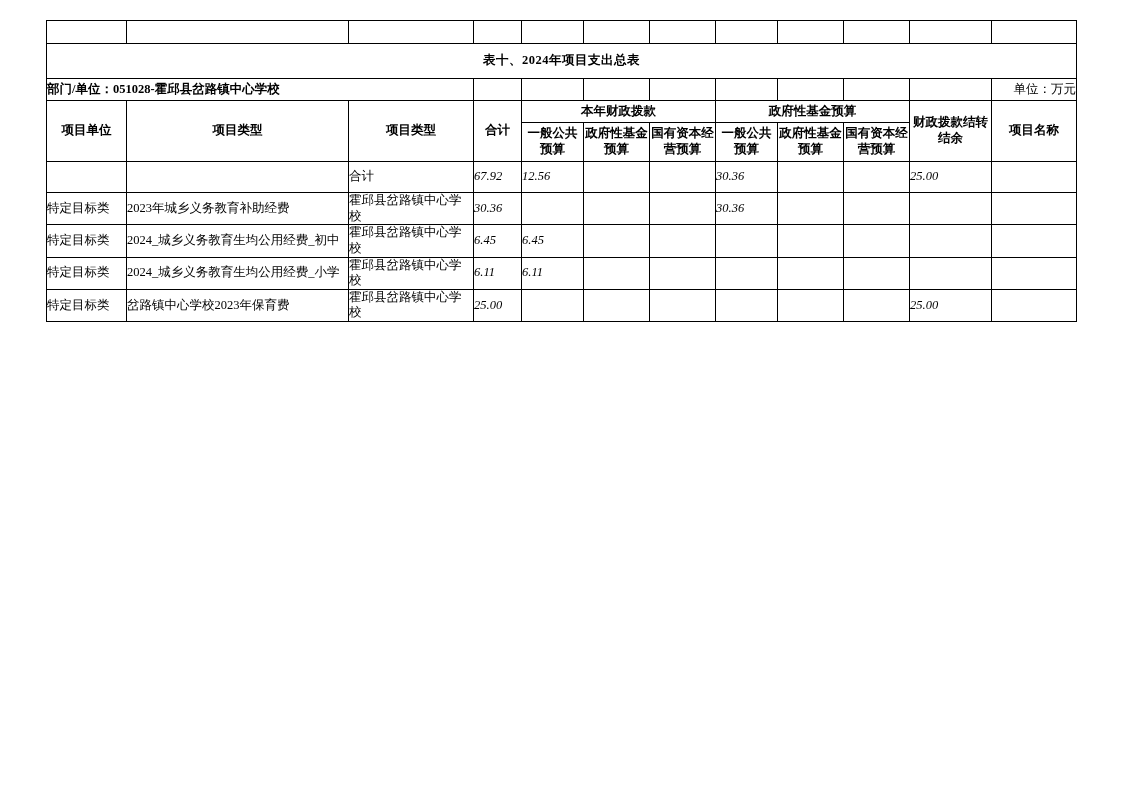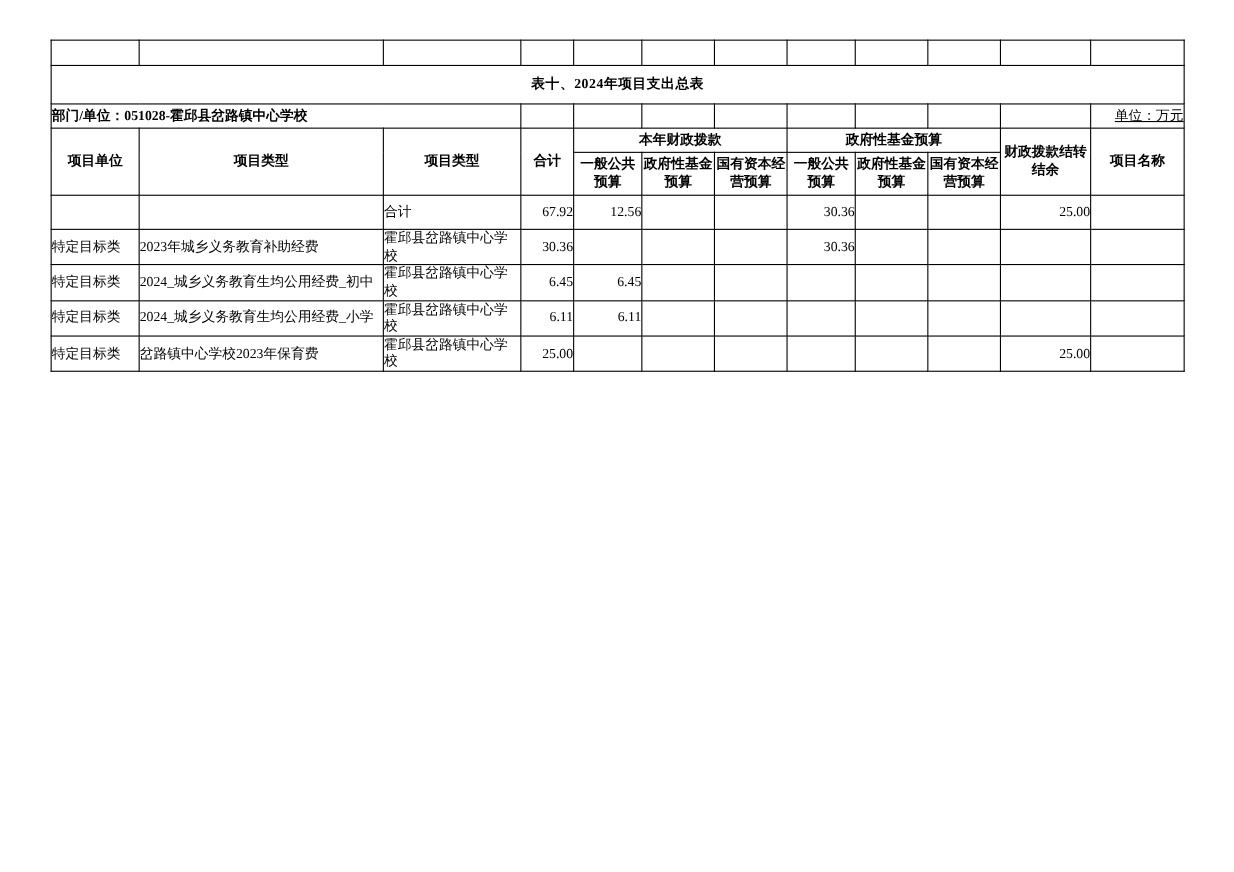--- a/index.html
+++ b/index.html
@@ -15,36 +15,36 @@
     overflow: hidden;
   }
   .page {
     position: relative;
     width: 1122px;
     height: 793px;
   }
   table.sheet {
     position: absolute;
     left: 46px;
-    top: 36px;
+    top: 20px;
     border-collapse: collapse;
     table-layout: fixed;
     width: 1030px;
   }
   table.sheet td {
     border: 1px solid #000000;
     padding: 0;
     font-size: 12.5px;
     line-height: 1.25;
     vertical-align: middle;
     background: #ffffff;
   }
   
   .pl { padding-left: 5px; }
-  .pr { padding-right: 5px; text-align: right; text-decoration: underline; }
+  .pr { padding-right: 5px; text-align: right; }
 
   
   .spacer-row td { height: 22px; }
 
   
   .title-cell {
     text-align: center;
     font-size: 19px;
     font-weight: bold;
     letter-spacing: 0.5px;
@@ -56,21 +56,21 @@
   .unit-cell { font-size: 12.5px; text-align: right; }
 
   
   .hdr { text-align: center; font-weight: bold; font-size: 13px; }
   .hdr-sub { text-align: center; font-weight: bold; font-size: 12px; line-height: 1.15; }
   .h-group { height: 21px; margin-top: 33px; }
   .h-sub { height: 38px; }
 
   
   .data-row td { height: 30px; }
-  .num { text-align: right; padding-right: 6px; font-size: 12.5px; }
+  .num { padding-right: 6px; font-size: 12.5px; font-style: italic; }
   .txt { text-align: left; padding-left: 6px; font-size: 12.5px; }
 </style>
 </head>
 <body>
 
 <div class="page">
 
   <table class="sheet">
     <colgroup>
       <col style="width:80px">

